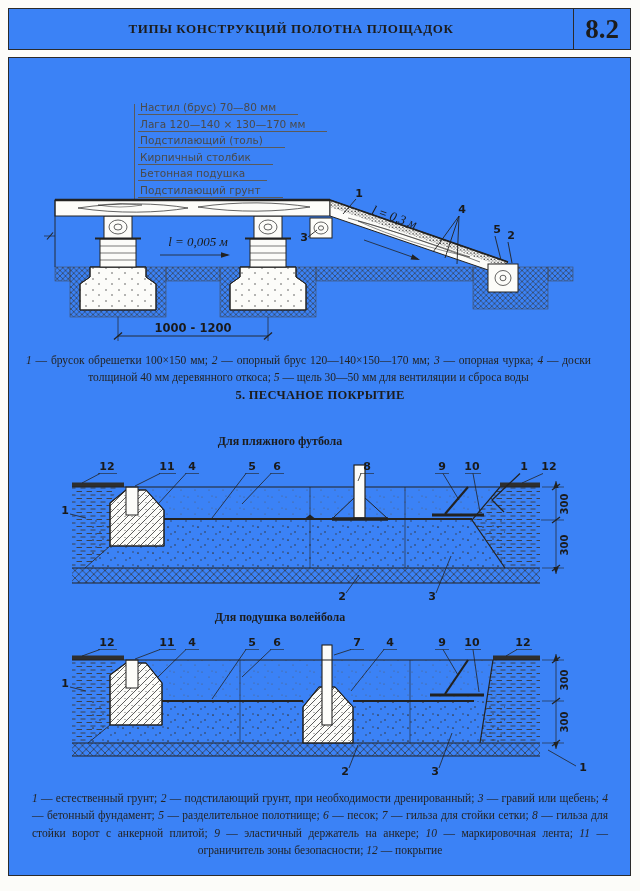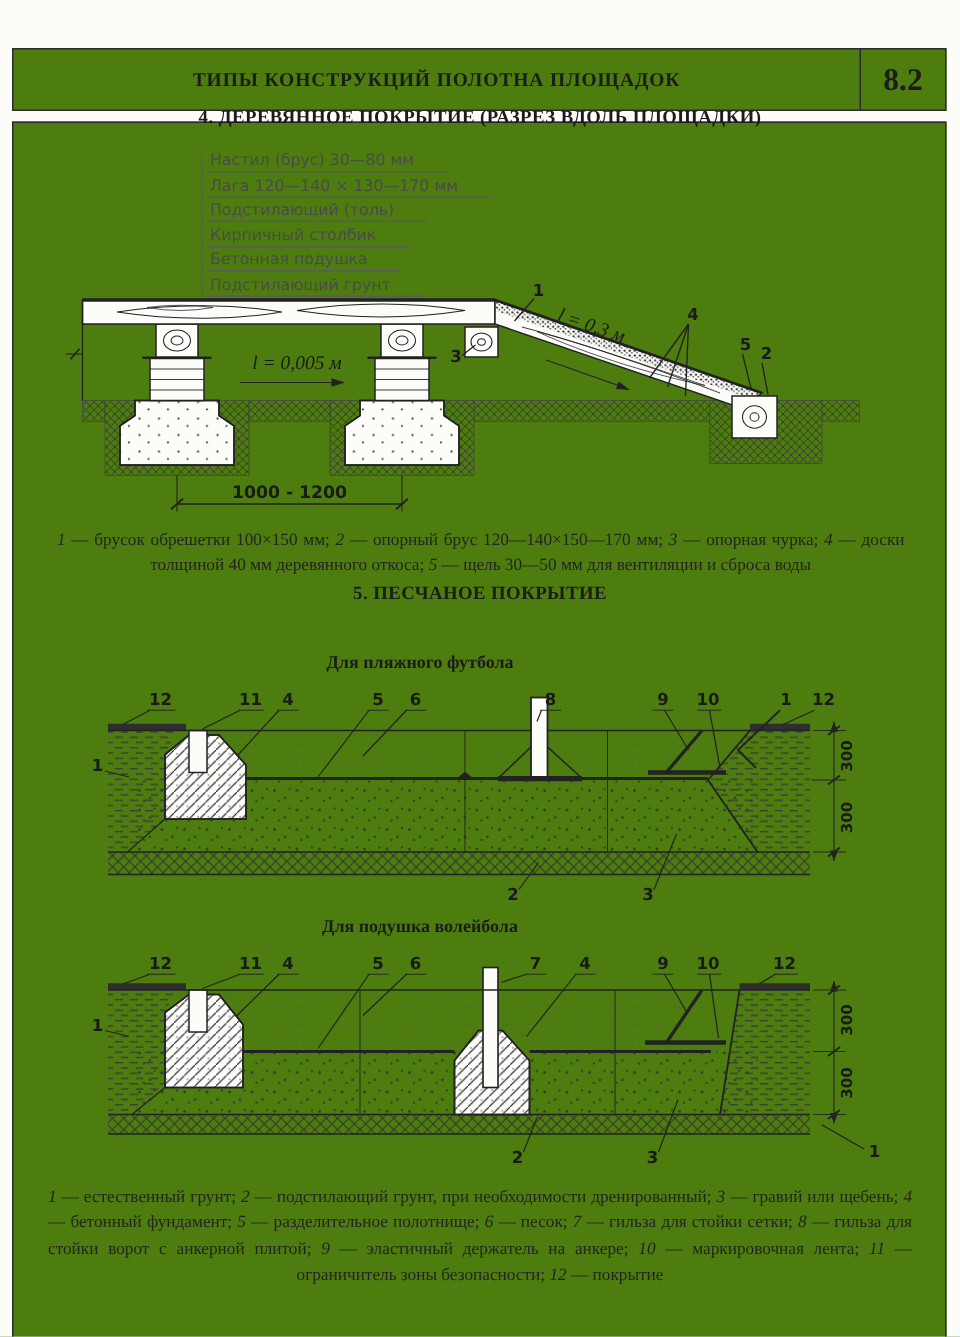--- a/index.html
+++ b/index.html
@@ -1,25 +1,25 @@
 <!DOCTYPE html>
 <html><head>
 <meta charset="utf-8">
 <style>
   html,body{margin:0;padding:0;}
   body{background:#e8e8e6;}
   .page{position:relative;width:640px;height:891px;background:#fcfcf9;overflow:hidden;
         font-family:"Liberation Serif", serif;color:#1c1c1c;}
   .abs{position:absolute;}
-  .box{border:1.6px solid #2b2b2b;background:#4d7c0f;margin-top:24px;}
+  .box{border:1.6px solid #2b2b2b;background:#3b82f6;}
   .header-box{left:8px;top:8px;width:621px;height:40px;display:flex;}
   .header-title{flex:1;display:flex;align-items:center;justify-content:center;
         font-weight:bold;font-size:13px;letter-spacing:.6px;}
   .header-code{width:56px;border-left:1.4px solid #2b2b2b;display:flex;align-items:center;
-        justify-content:center;font-weight:bold;font-size:21px;}
+        justify-content:center;font-weight:bold;font-size:27px;}
   .content-box{left:8px;top:57px;width:621px;height:817px;}
   .sec-title{left:0;width:640px;text-align:center;font-weight:bold;font-size:12.5px;letter-spacing:.3px;}
   .subtitle{left:0;width:560px;text-align:center;font-weight:bold;font-size:12px;}
   .layer-stack{left:138px;top:101px;}
   .layer{display:block;font-family:"DejaVu Sans", sans-serif;font-size:10.5px;color:#4a4a4a;
         border-bottom:1px solid #5a5a5a;width:max-content;padding:0 22px 1px 2px;margin-bottom:2.5px;}
   .vline{width:1px;background:#5a5a5a;}
   .legend{font-size:11.5px;line-height:1.5;text-align:justify;text-align-last:center;color:#242424;}
   .legend i{font-style:italic;}
   svg text{fill:#1a1a1a;}
@@ -72,24 +72,23 @@
 
 <div class="page">
 
   <div class="abs box header-box">
     <div class="header-title">ТИПЫ КОНСТРУКЦИЙ ПОЛОТНА ПЛОЩАДОК</div>
     <div class="header-code">8.2</div>
   </div>
 
   <div class="abs box content-box"></div>
 
-  <div class="abs sec-title" style="top:71px;">4. ДЕРЕВЯННОЕ ПОКРЫТИЕ (РАЗРЕЗ ВДОЛЬ ПЛОЩАДКИ)</div>
 
   <div class="abs layer-stack">
-    <span class="layer">Настил (брус) 30—80 мм</span>
+    <span class="layer">Настил (брус) 70—80 мм</span>
     <span class="layer">Лага 120—140 × 130—170 мм</span>
     <span class="layer">Подстилающий (толь)</span>
     <span class="layer">Кирпичный столбик</span>
     <span class="layer">Бетонная подушка</span>
     <span class="layer">Подстилающий грунт</span>
   </div>
   <div class="abs vline" style="left:134px;top:104px;height:96px;"></div>
 
   <svg class="abs" style="left:38px;top:188px;" width="560" height="160" viewBox="0 0 560 160">
     <g stroke="#222" fill="none" stroke-width="1">
@@ -187,21 +186,21 @@
         <line x1="80" y1="129" x2="80" y2="153"></line>
         <line x1="230" y1="129" x2="230" y2="153"></line>
         <line x1="80" y1="148" x2="230" y2="148" stroke-width="0.9"></line>
         <line x1="76" y1="151.5" x2="84" y2="144.5" stroke-width="1.3"></line>
         <line x1="226" y1="151.5" x2="234" y2="144.5" stroke-width="1.3"></line>
         <text x="155" y="144" class="dimtxt" text-anchor="middle" stroke="none">1000 - 1200</text>
       </g>
     </g>
   </svg>
 
-  <div class="abs legend" style="left:38px;top:352px;width:565px;"><i>1</i> — брусок обрешетки 100×150 мм; <i>2</i> — опорный брус 120—140×150—170 мм; <i>3</i> — опорная чурка; <i>4</i> — доски толщиной 40 мм деревянного откоса; <i>5</i> — щель 30—50 мм для вентиляции и сброса воды</div>
+  <div class="abs legend" style="left:26px;top:352px;width:565px;"><i>1</i> — брусок обрешетки 100×150 мм; <i>2</i> — опорный брус 120—140×150—170 мм; <i>3</i> — опорная чурка; <i>4</i> — доски толщиной 40 мм деревянного откоса; <i>5</i> — щель 30—50 мм для вентиляции и сброса воды</div>
 
   <div class="abs sec-title" style="top:388px;">5. ПЕСЧАНОЕ ПОКРЫТИЕ</div>
   <div class="abs subtitle" style="top:434px;">Для пляжного футбола</div>
 
   <svg class="abs" style="left:60px;top:458px;" width="570" height="146" viewBox="0 0 570 146">
     <g stroke="#222" fill="none" stroke-width="1">
       <rect x="64" y="29" width="376" height="32" fill="url(#pat-sand)" stroke="none"></rect>
       <rect x="30" y="61" width="415" height="49" fill="url(#pat-sub)" stroke="none"></rect>
       <g>
         <rect x="12" y="110" width="468" height="15" fill="url(#pat-cross8)" stroke="none"></rect>

